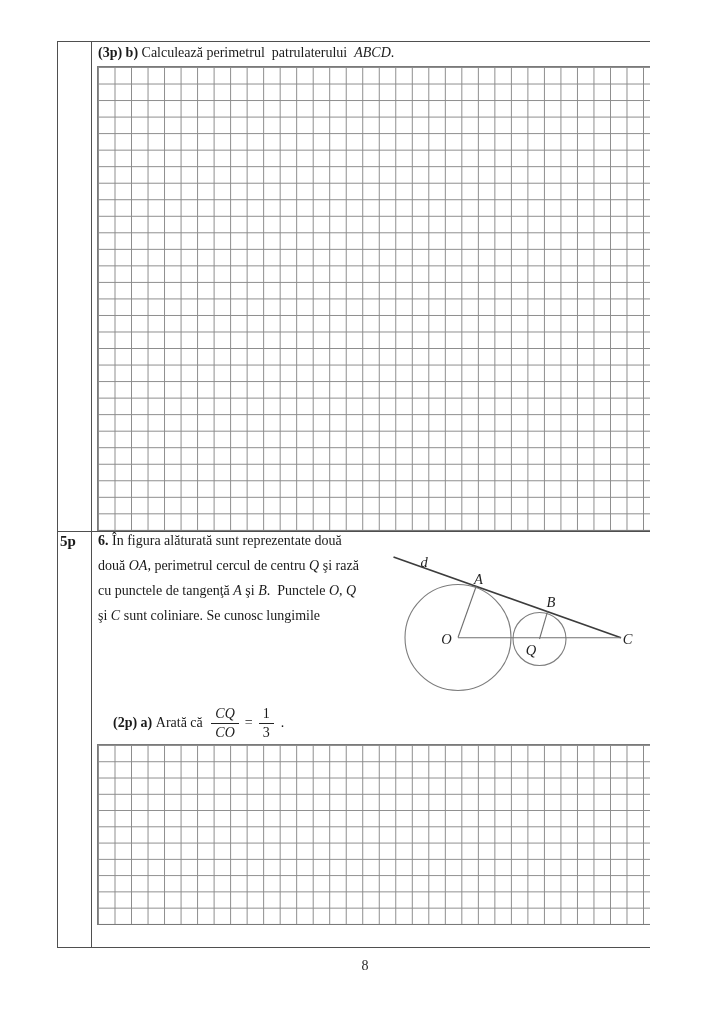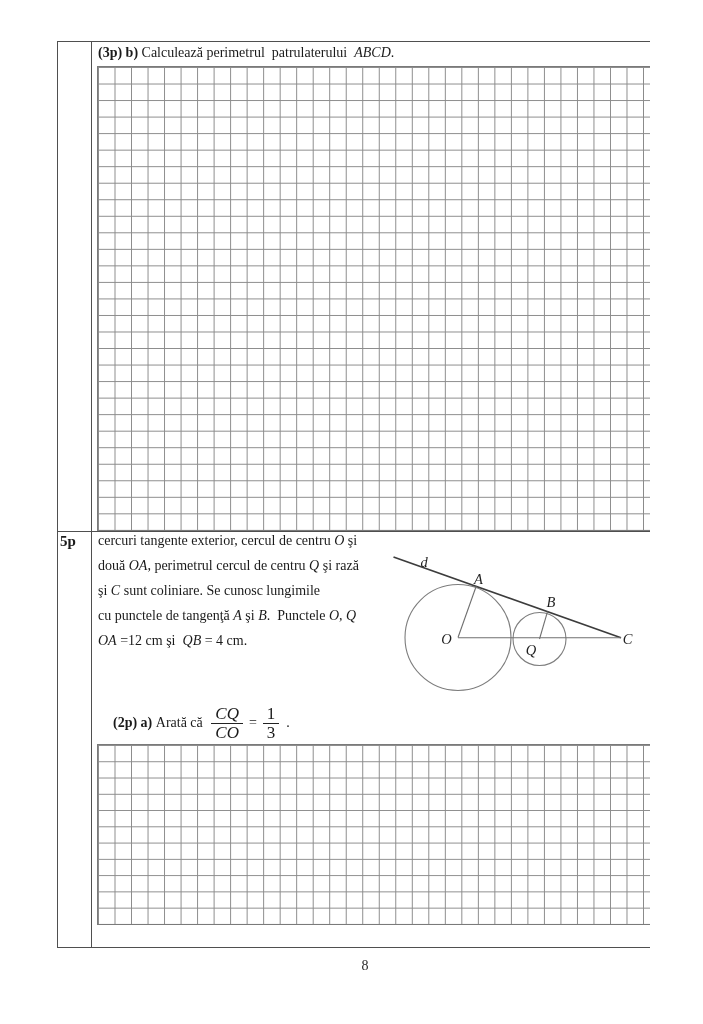--- a/index.html
+++ b/index.html
@@ -59,21 +59,21 @@
 
   
   .subq {
     left: 98px; top: 703px; height: 40px;
     display: flex; align-items: center;
     font-size: 14px;
   }
   .subq .prefix { white-space: pre; margin-left: 15px; }
   .frac {
     display: inline-flex; flex-direction: column; align-items: center;
-    margin: 0 5px; line-height: 16px; font-size: 17px;
+    margin: 0 5px; line-height: 16px; font-size: 14px;
   }
   .frac .num { padding: 0 4px 1px 4px; border-bottom: 1px solid #222222; }
   .frac .den { padding: 1px 4px 0 4px; text-align: center; }
   .subq .eq { margin: 0 1px; }
   .subq .dot { margin-left: 2px; align-self: center; }
 
   
   .figure-svg { left: 380px; top: 548px; width: 265px; height: 154px; }
   .fig-label {
     font-family: "Liberation Serif", serif;
@@ -92,25 +92,24 @@
 
   <div class="abs table-frame"></div>
   <div class="abs v-divider"></div>
   <div class="abs h-divider"></div>
 
   <div class="abs heading"><span class="b">(3p) b) </span><span>Calculează perimetrul  patrulaterului  </span><span class="i">ABCD</span><span>.</span></div>
   <div class="abs grid grid-top"></div>
 
   <div class="abs points-badge">5p</div>
   <div class="abs problem-text">
-    <div class="pline"><span>cercuri tangente exterior, cercul de centru </span><span class="i">O</span><span> şi</span></div>
+    <div class="pline"><span class="b">6.</span><span> În figura alăturată sunt reprezentate două</span></div>
     <div class="pline"><span>două </span><span class="i">OA</span><span>, perimetrul cercul de centru </span><span class="i">Q</span><span> şi rază</span></div>
+    <div class="pline"><span>cu punctele de tangenţă </span><span class="i">A</span><span> şi </span><span class="i">B</span><span>.  Punctele </span><span class="i">O</span><span>, </span><span class="i">Q</span></div>
     <div class="pline"><span>şi </span><span class="i">C</span><span> sunt coliniare. Se cunosc lungimile</span></div>
-    <div class="pline"><span>cu punctele de tangenţă </span><span class="i">A</span><span> şi </span><span class="i">B</span><span>.  Punctele </span><span class="i">O</span><span>, </span><span class="i">Q</span></div>
-    <div class="pline"><span class="i">OA</span><span> =12 cm şi  </span><span class="i">QB</span><span> = 4 cm.</span></div>
   </div>
 
   <svg class="abs figure-svg" viewBox="380 548 265 154" xmlns="http://www.w3.org/2000/svg">
 
     <circle cx="458" cy="637.5" r="53" fill="none" stroke="#7d7d7d" stroke-width="1.1"></circle>
 
     <circle cx="539.5" cy="639" r="26.5" fill="none" stroke="#7d7d7d" stroke-width="1.1"></circle>
 
     <line x1="393.5" y1="557" x2="621" y2="637.7" stroke="#3c3c3c" stroke-width="1.7"></line>
 

